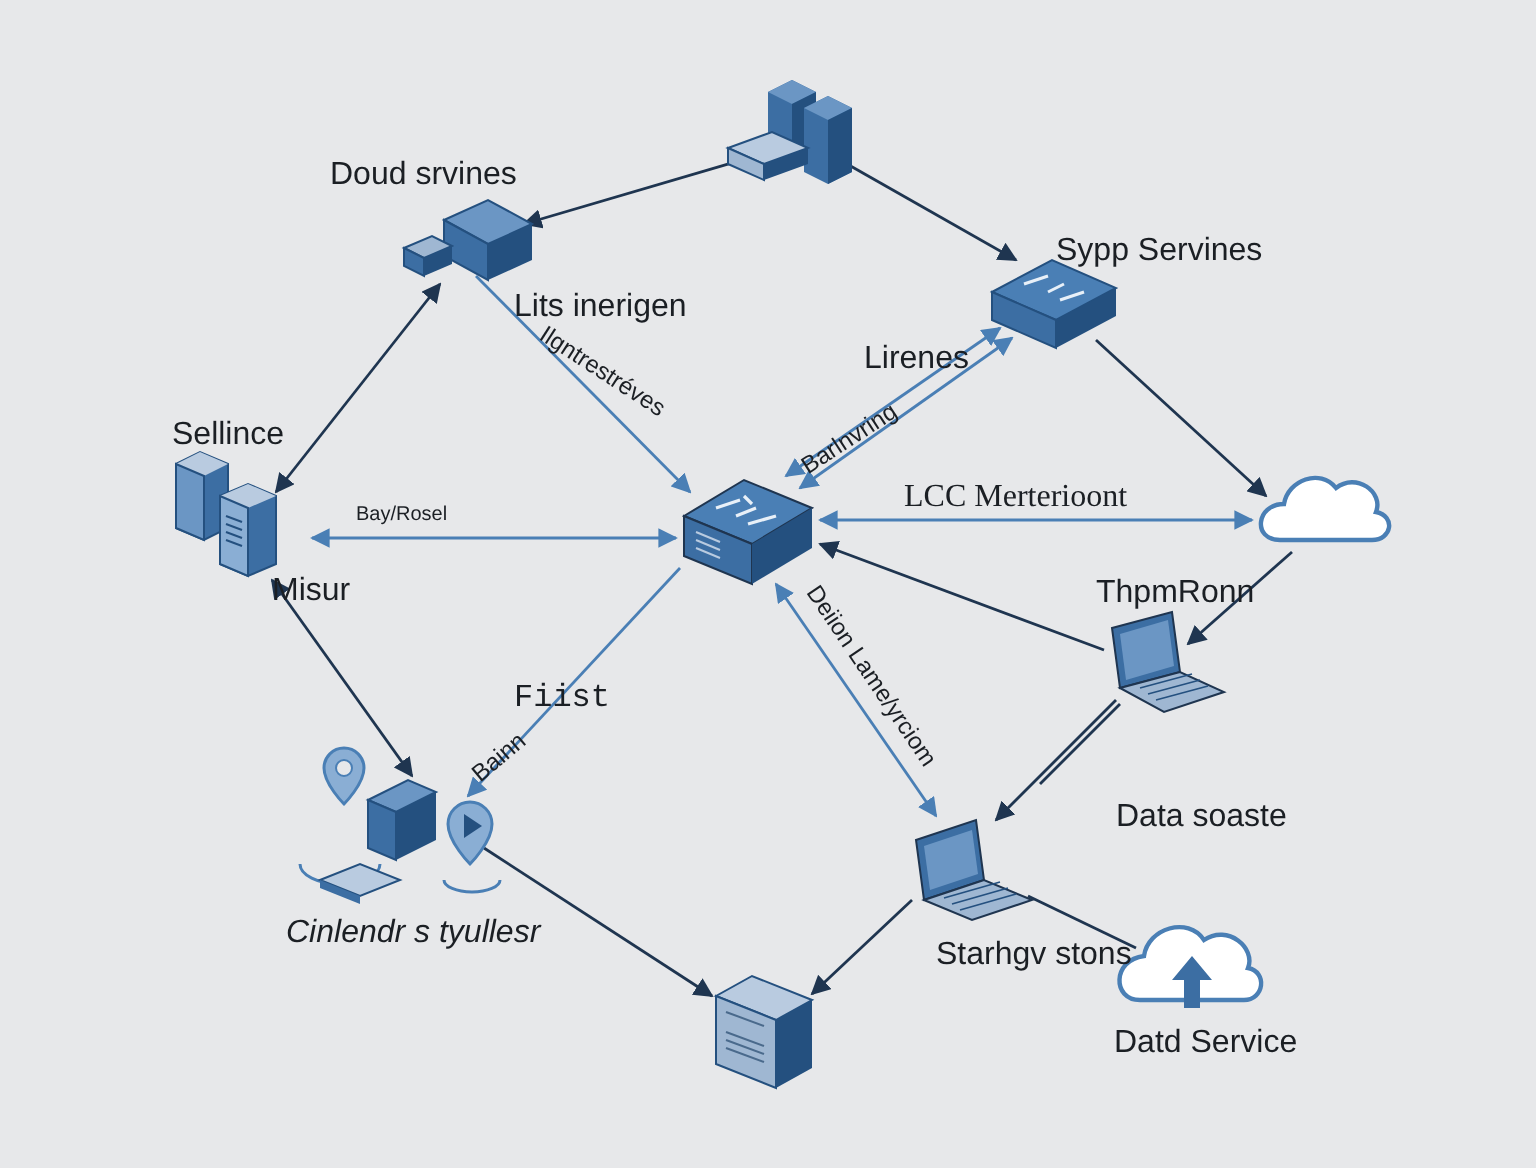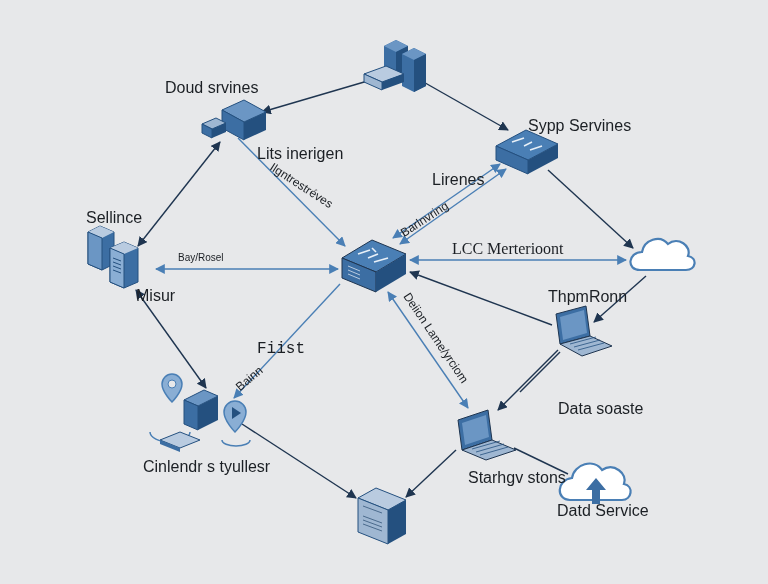--- a/index.html
+++ b/index.html
@@ -162,23 +162,23 @@
     <polygon points="596,478 606,490 600,490 600,504 592,504 592,490 586,490" fill="#3c6ea3"></polygon>
   </g>
 </svg>
 
 <div class="lbl" style="left:165px;top:79px;">Doud srvines</div>
 <div class="lbl" style="left:528px;top:117px;">Sypp Servines</div>
 <div class="lbl" style="left:86px;top:209px;">Sellince</div>
 <div class="lbl" style="left:96px;top:287px;margin-left:40px;">Misur</div>
 <div class="lbl" style="left:548px;top:288px;">ThpmRonn</div>
 <div class="lbl" style="left:558px;top:360px;margin-top:40px;">Data soaste</div>
-<div class="lbl" style="left:143px;top:458px;">Cinlendr s tyullesr</div>
+<div class="lbl" style="left:143px;top:458px;font-style:italic;">Cinlendr s tyullesr</div>
 <div class="lbl" style="left:468px;top:469px;">Starhgv stons</div>
-<div class="lbl" style="left:557px;top:502px;text-align:right;">Datd Service</div>
+<div class="lbl" style="left:557px;top:513px;text-align:right;">Datd Service</div>
 
 <div class="lbl" style="left:257px;top:145px;">Lits inerigen</div>
 <div class="lbl rot" style="left:275px;top:160px;transform:rotate(33deg);font-size:12px;">Ilgntrestréves</div>
 <div class="lbl" style="left:432px;top:171px;">Lirenes</div>
 <div class="lbl rot" style="left:398px;top:228px;transform:rotate(-33deg);font-size:12px;">Barlnvring</div>
 <div class="lbl" style="left:178px;top:252px;font-size:10px;">Bay/Rosel</div>
 <div class="lbl" style="left:452px;top:240px;font-family:Liberation Serif, serif;">LCC Merterioont</div>
 <div class="lbl" style="left:257px;top:340px;font-family:Liberation Mono, monospace;">Fiist</div>
 <div class="lbl rot" style="left:233px;top:383px;transform:rotate(-40deg);font-size:12px;">Bainn</div>
 <div class="lbl rot" style="left:412px;top:290px;transform:rotate(56deg);font-size:12px;">Deiion Lame/yrciom</div>

